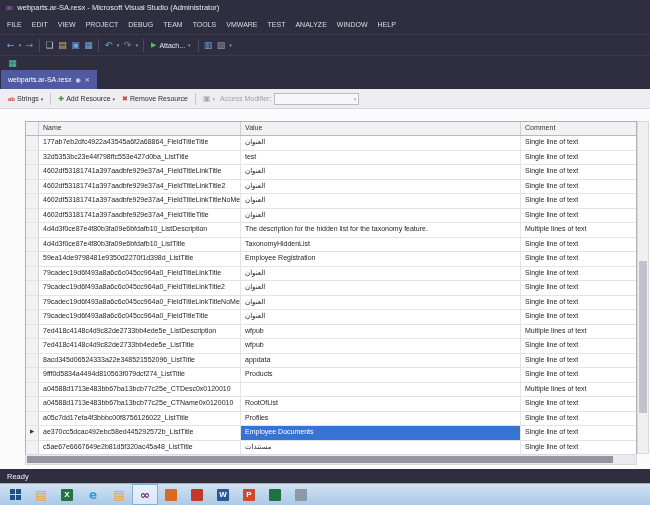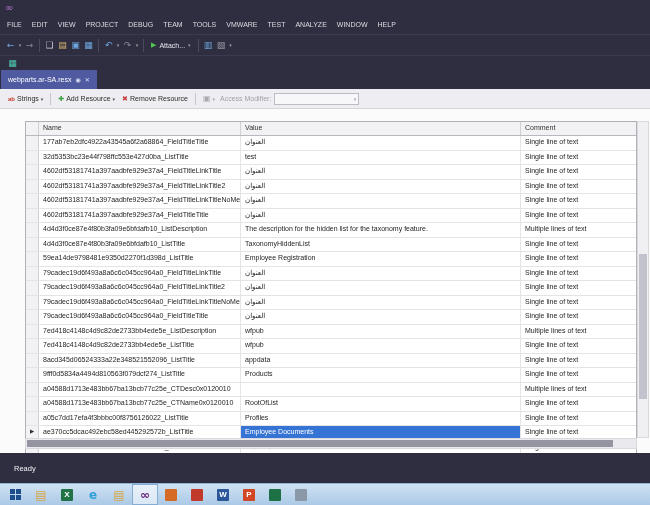--- a/index.html
+++ b/index.html
@@ -54,38 +54,39 @@
   .c-value { width:280px; }
   .c-comment { flex:1; border-right:none; }
   .sel-cell { background:#3574d4; color:#fff; }
 
   .vscroll { position:absolute; top:12px; right:1px; width:12px; bottom:15px; background:#f0f0f3; border:1px solid #d9d9de; }
   .vthumb { position:absolute; left:1px; right:1px; top:42%; height:46%; background:#c2c2cc; }
   .hscroll { position:absolute; left:25px; width:612px; bottom:4px; height:11px; background:#eaeaee; border:1px solid #d9d9de; }
   .hthumb { position:absolute; top:1px; bottom:1px; left:1px; width:96%; background:#9595a2; }
 
   
-  .statusbar { height:30px; background:#2e2e40; color:#f2f2f6; font-size:7.5px; display:flex; align-items:center; padding:0 14px; flex:0 0 auto;text-align:right; }
+  .statusbar { height:14px; background:#2e2e40; color:#f2f2f6; font-size:7.5px; display:flex; align-items:center; padding:0 7px; flex:0 0 auto;text-align:right; }
 
   
   .taskbar { height:22px; background:linear-gradient(#cfe2f3,#abc9e6); display:flex; align-items:stretch; padding-left:2px; flex:0 0 auto; border-top:1px solid #8fb3d6; }
   .tb-app { width:26px; display:flex; align-items:center; justify-content:center; }
   .tb-app.active { background:rgba(255,255,255,.55); border:1px solid #86aed4; }
   .boxed { width:12px; height:12px; border-radius:1px; color:#fff; font-size:8px; font-weight:bold; display:flex; align-items:center; justify-content:center; font-family:"Liberation Sans",sans-serif; }
   .glyph-app { font-family:"DejaVu Sans",sans-serif; font-size:12px; font-weight:bold; line-height:12px; }
   .win-logo { display:grid; grid-template-columns:5px 5px; grid-template-rows:5px 5px; gap:1px; }
   .win-pane { background:#1f4e8c; }
 </style>
 </head>
 <body>
 
 <div class="window">
 
   <div class="titlebar">
     <span class="vs-logo">∞</span>
+    <span>webparts.ar-SA.resx - Microsoft Visual Studio (Administrator)</span>
   </div>
 
   <div class="menubar" id="menubar">
       <span class="menu-item">FILE</span>
       <span class="menu-item">EDIT</span>
       <span class="menu-item">VIEW</span>
       <span class="menu-item">PROJECT</span>
       <span class="menu-item">DEBUG</span>
       <span class="menu-item">TEAM</span>
       <span class="menu-item">TOOLS</span>

